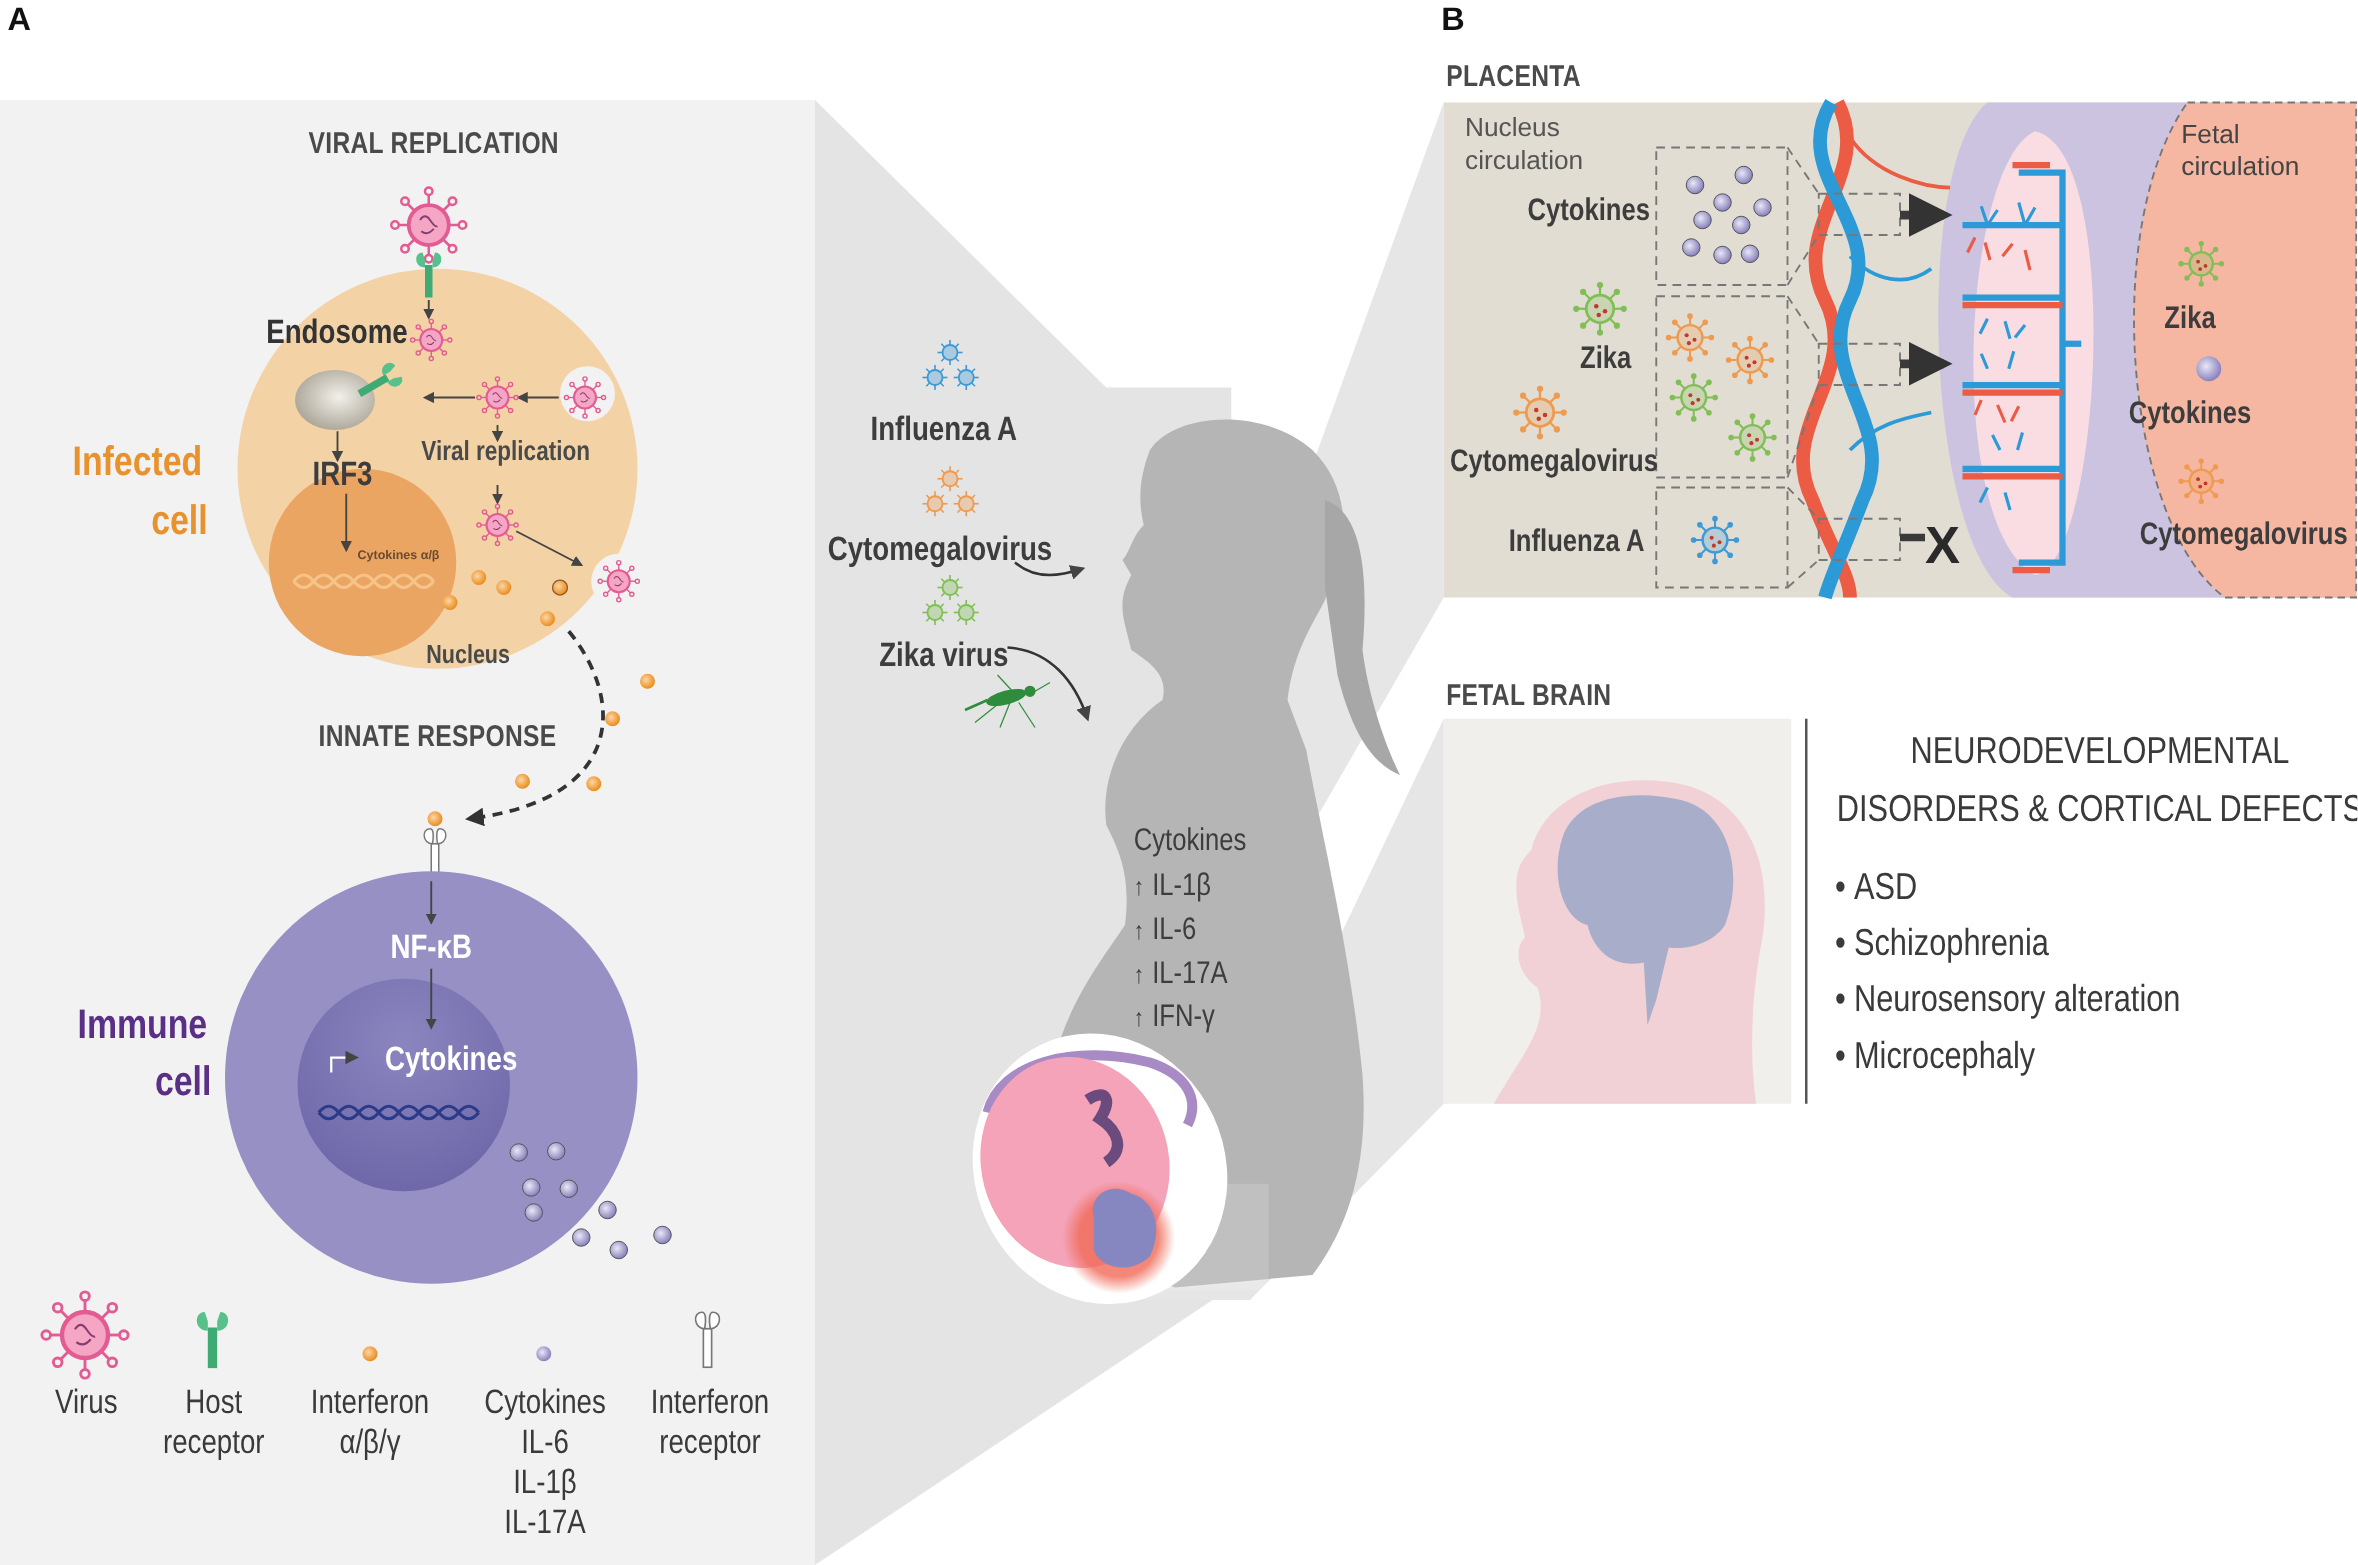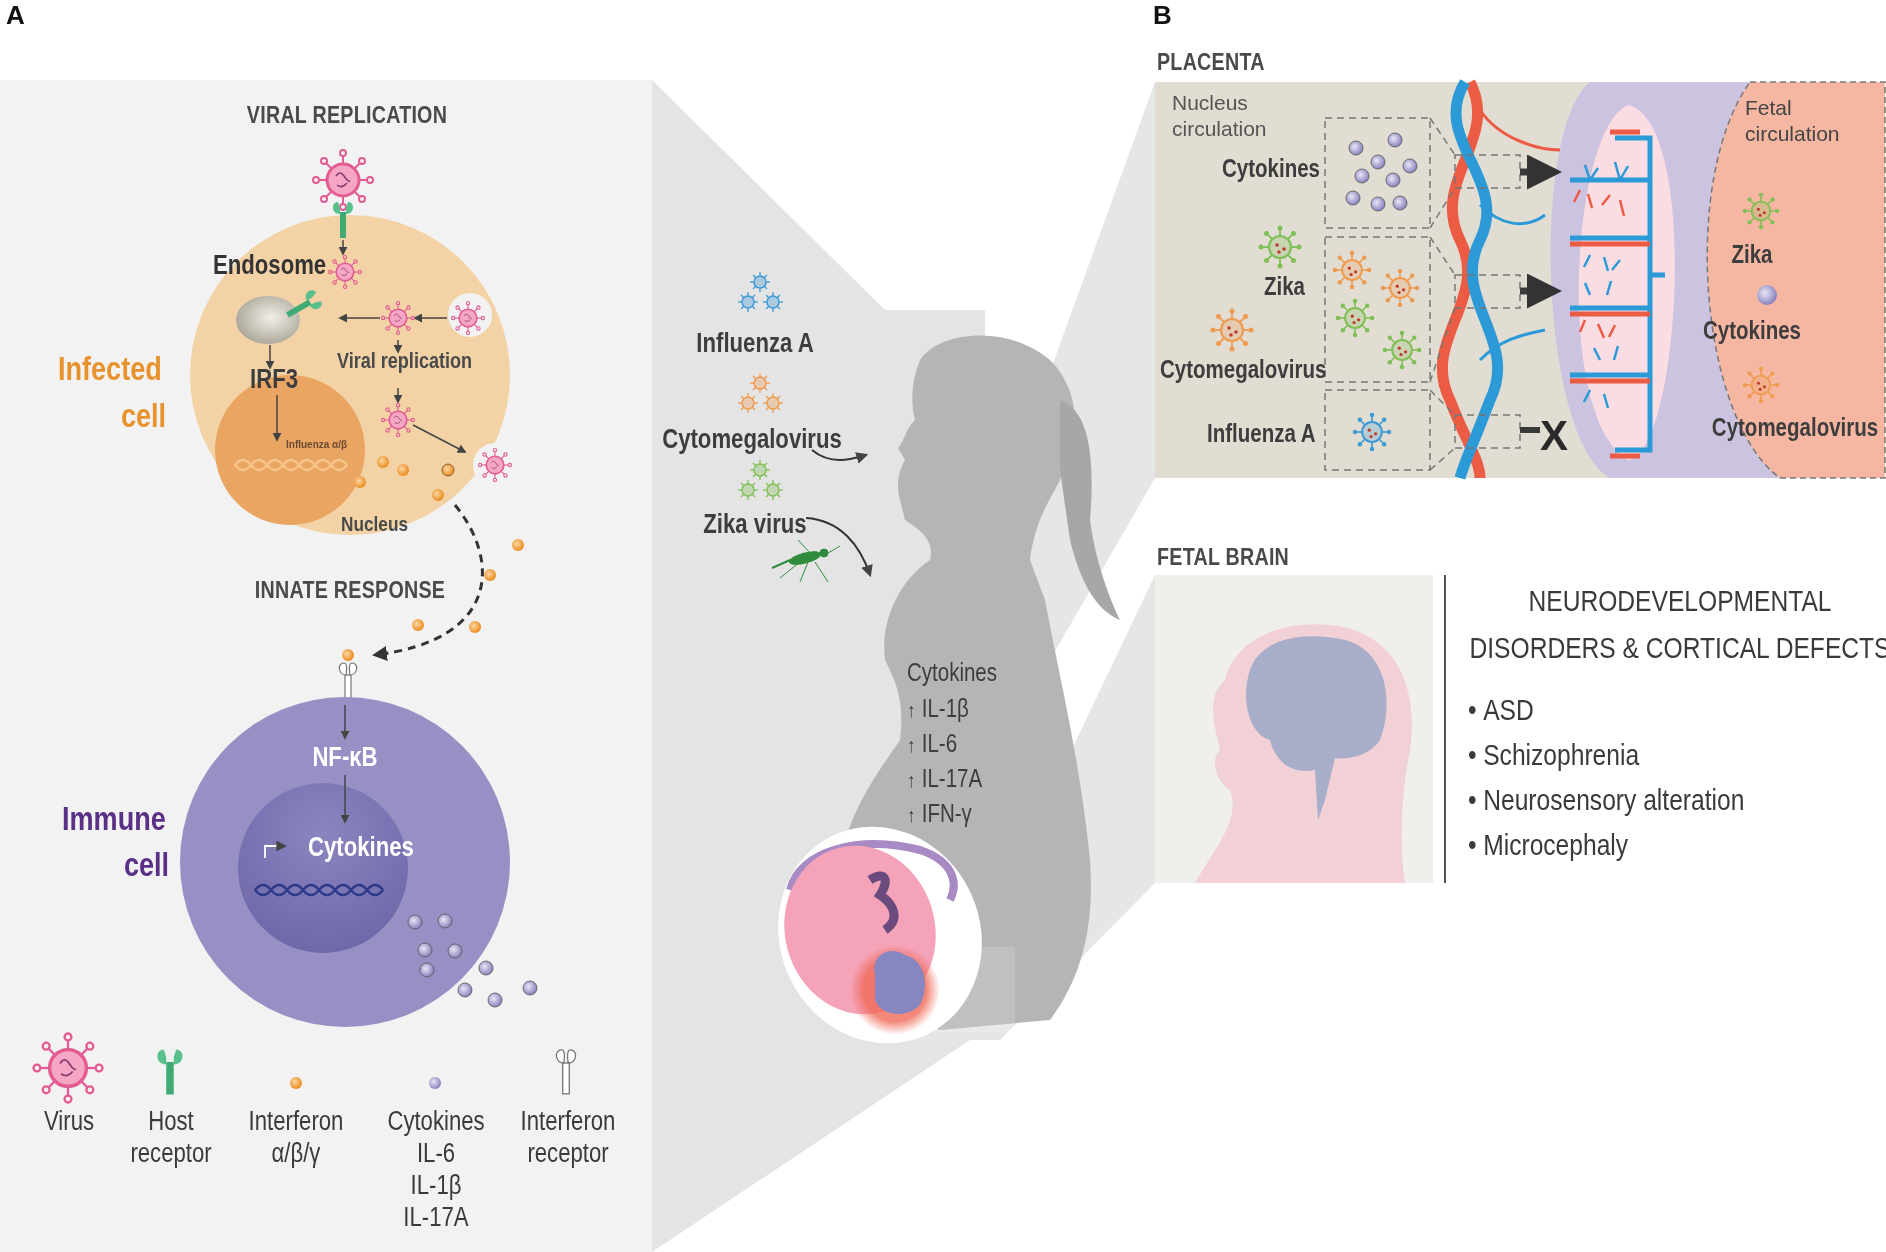--- a/index.html
+++ b/index.html
@@ -364,21 +364,21 @@
 
   <div class="t panel-letter" style="left:6px;top:2px;">A</div>
   <div class="t panel-letter" style="left:1153px;top:2px;">B</div>
 
   <div class="t sec-title condc" style="left:347px;top:103px;">VIRAL REPLICATION</div>
   <div class="t lblb cond" style="left:213px;top:252px;color:#333;">Endosome</div>
   <div class="t orange cond" style="left:58px;top:352px;">Infected</div>
   <div class="t orange cond" style="left:121px;top:399px;">cell</div>
   <div class="t lblb cond" style="left:250px;top:366px;">IRF3</div>
   <div class="t small cond" style="left:337px;top:350px;font-size:22px;font-weight:bold;">Viral replication</div>
-  <div class="t tiny" style="left:286px;top:440px;">Influenza α/β</div>
+  <div class="t tiny" style="left:286px;top:440px;">Cytokines α/β</div>
   <div class="t small cond" style="left:341px;top:513px;font-weight:bold;">Nucleus</div>
   <div class="t sec-title condc" style="left:350px;top:578px;">INNATE RESPONSE</div>
   <div class="t white condc" style="left:345px;top:744px;">NF-κB</div>
   <div class="t white cond" style="left:308px;top:834px;">Cytokines</div>
   <div class="t purple cond" style="left:62px;top:802px;">Immune</div>
   <div class="t purple cond" style="left:124px;top:848px;">cell</div>
 
   <div class="t legend condc" style="left:69px;top:1106px;">
     <div>Virus</div>
   </div>

